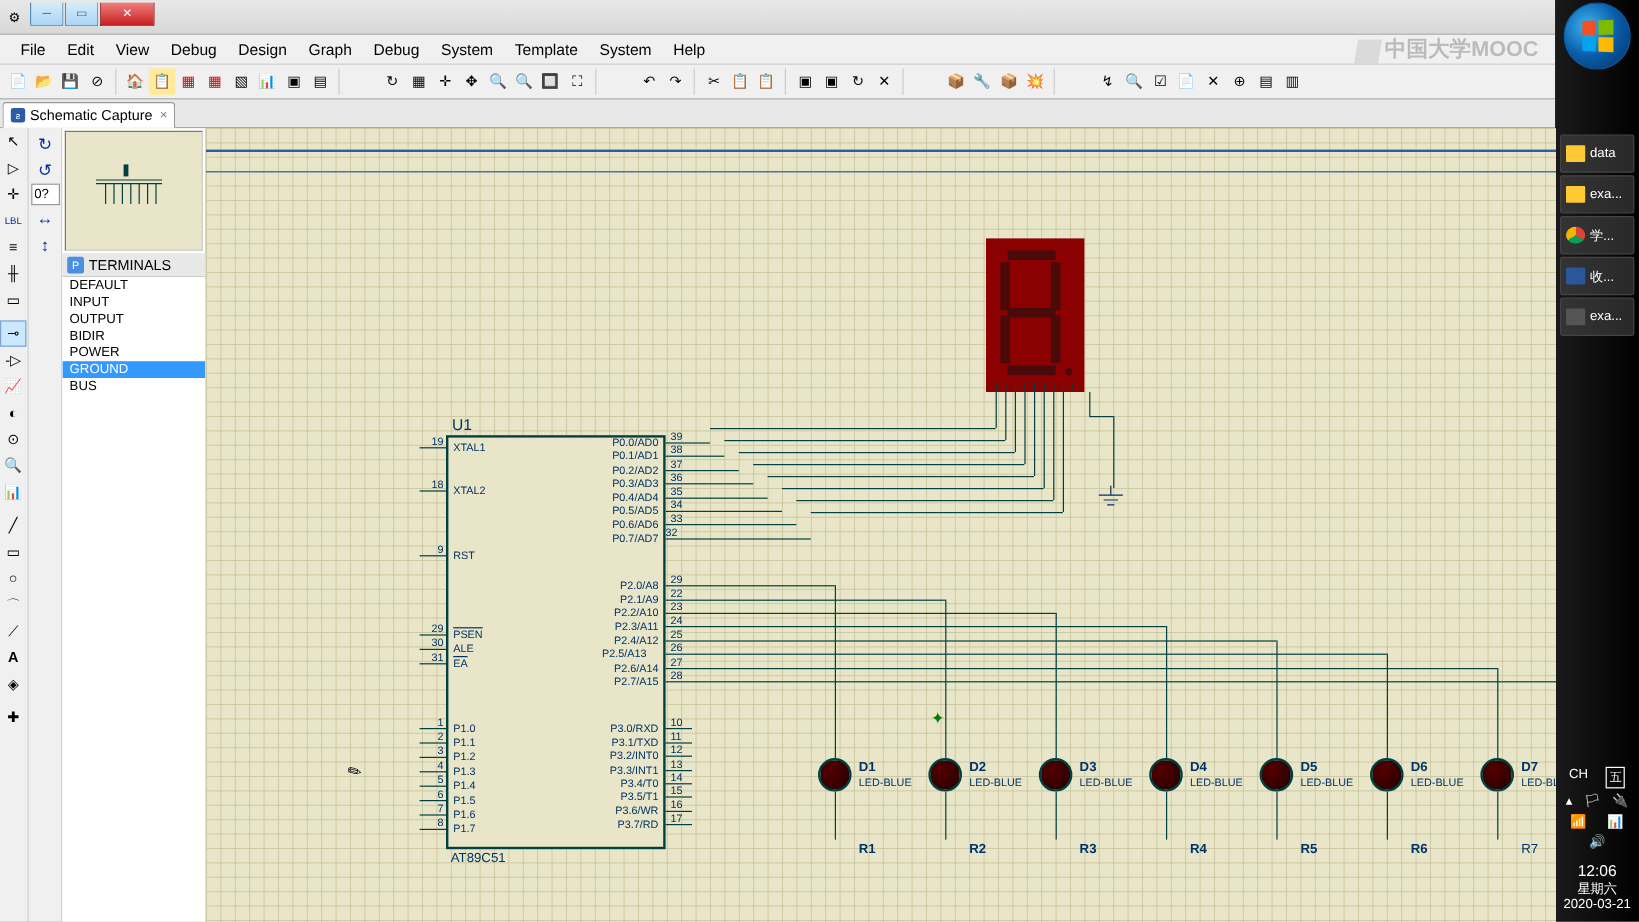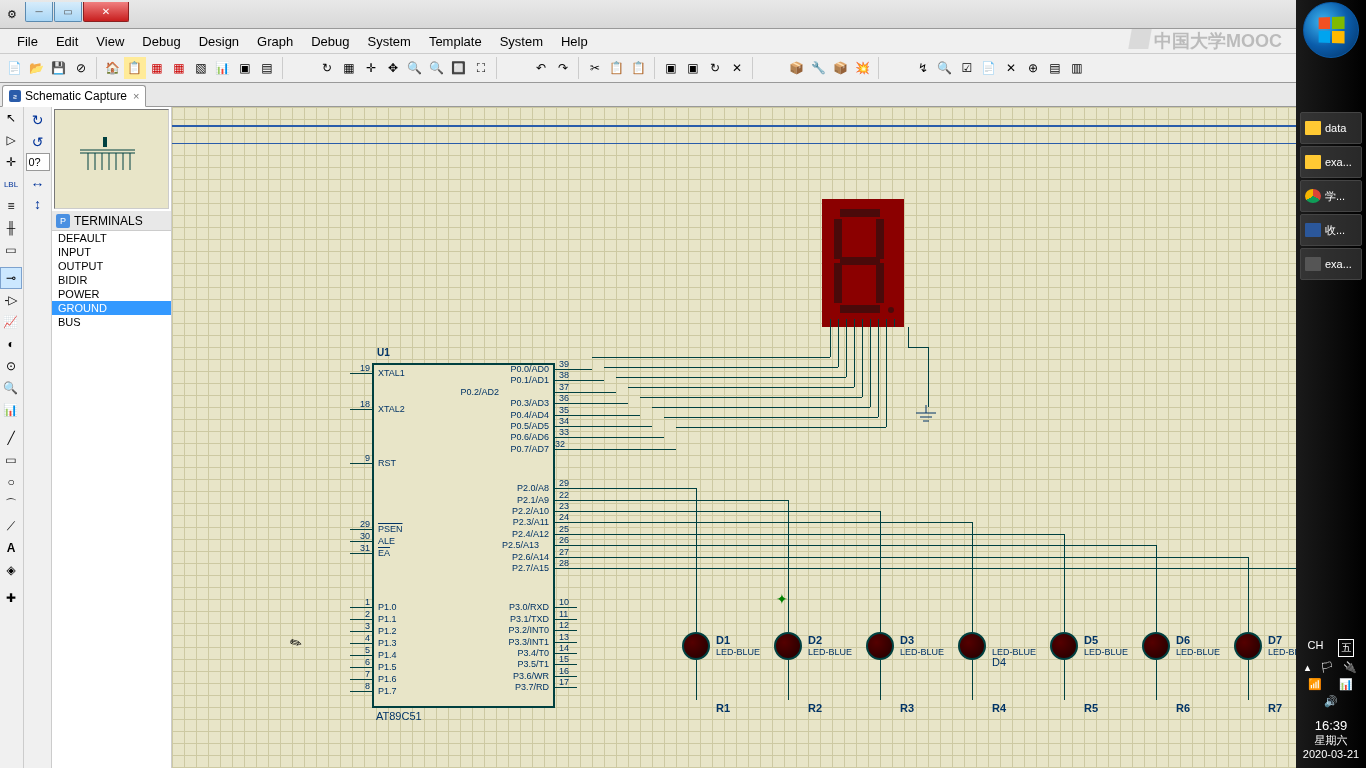--- a/index.html
+++ b/index.html
@@ -11,21 +11,21 @@
 .title-text { flex: 1; color: #3a3a3a; font-size: 13px; }
 .win-buttons { display: flex; height: 20px; margin-top:-5px; }
 .win-btn { width: 28px; height: 20px; display: flex; align-items: center; justify-content: center; font-size: 10px; color: #555; margin-left:1px; border-radius:0 0 2px 2px;}
 .win-btn.min { background: linear-gradient(to bottom, #d6ecfb, #a9d6f5); border:1px solid #5a8ab0; border-top:none;}
 .win-btn.max { background: linear-gradient(to bottom, #d6ecfb, #a9d6f5); border:1px solid #5a8ab0; border-top:none;}
 .win-btn.close { background: linear-gradient(to bottom, #f08080, #c81e1e); color: #fff; width: 46px; border:1px solid #8a2020; border-top:none;}
 
 
 .menu-bar { height: 25px; background: #f0f0f0; border-bottom: 1px solid #ccc; display: flex; align-items: center; padding-left: 8px; position: relative; }
 .menu-item { padding: 3px 9px; cursor: default; font-size: 13px; }
-.watermark { position: absolute; right: 14px; top: 0px; font-size: 18px; color: #999; opacity: 0.6; font-weight: bold; display:flex; align-items:flex-start; gap:4px;}
+.watermark { position: absolute; right: 14px; top: 0px; font-size: 18px; color: #999; opacity: 0.6; font-weight: bold; display:flex; align-items:flex-end; gap:4px;}
 .watermark-cube { width:20px;height:20px; background:#aaa; opacity:0.5; transform:skew(-10deg); }
 
 
 .toolbars { background: #f0f0f0; border-bottom: 1px solid #999; padding: 3px 4px; display: flex; flex-wrap: wrap; gap: 1px; }
 .tb-group { display: flex; align-items: center; margin-right: 4px; padding-right: 4px; border-right: 1px solid #ccc; }
 .tb-group:last-child { border-right: none; }
 .tb-btn { width: 22px; height: 22px; display: flex; align-items: center; justify-content: center; font-size: 12px; border: 1px solid transparent; cursor: default; }
 
 
 .tab-bar { height: 24px; background: #e8e8e8; border-bottom: 1px solid #999; display: flex; align-items: flex-end; padding-left: 2px; }
@@ -264,21 +264,21 @@
           <div class="term-item selected">GROUND</div>
           <div class="term-item">BUS</div>
         </div>
     </div>
 
     <div class="canvas-scroll">
       <div class="canvas" id="canvas">
         <div class="canvas-border"></div>
         <div class="canvas-border2"></div>
 
-        <div class="ic-label" style="top:240px;left:205px;font-weight:bold;font-size:10px">U1</div>
+        <div class="ic-label" style="top:240px;left:205px;font-weight:normal;font-size:13px">U1</div>
         <div class="ic-body" style="top:256px;left:200px;width:183px;height:345px"></div>
         <div class="ic-label" style="top:603px;left:204px;font-size:11px">AT89C51</div>
         <div id="ic-pins">
             <div class="pin-num" style="top:256px;left:180px;width:18px;text-align:right">19</div>
      <div class="wire h" style="top:266px;left:178px;width:22px"></div>
      <div class="pin-label" style="top:261px;left:206px;">XTAL1</div>
             <div class="pin-num" style="top:292px;left:180px;width:18px;text-align:right">18</div>
      <div class="wire h" style="top:302px;left:178px;width:22px"></div>
      <div class="pin-label" style="top:297px;left:206px;">XTAL2</div>
             <div class="pin-num" style="top:346px;left:180px;width:18px;text-align:right">9</div>
@@ -316,21 +316,21 @@
      <div class="pin-label" style="top:567px;left:206px;">P1.6</div>
             <div class="pin-num" style="top:574px;left:180px;width:18px;text-align:right">8</div>
      <div class="wire h" style="top:584px;left:178px;width:22px"></div>
      <div class="pin-label" style="top:579px;left:206px;">P1.7</div>
             <div class="pin-label" style="top:257px;right:923px;text-align:right">P0.0/AD0</div>
      <div class="wire h" style="top:262px;left:383px;width:22px"></div>
      <div class="pin-num" style="top:252px;left:387px">39</div>
             <div class="pin-label" style="top:268.4px;right:923px;text-align:right">P0.1/AD1</div>
      <div class="wire h" style="top:273.4px;left:383px;width:22px"></div>
      <div class="pin-num" style="top:263.4px;left:387px">38</div>
-            <div class="pin-label" style="top:279.8px;right:973px;">P0.2/AD2</div>
+            <div class="pin-label" style="top:279.8px;right:923px;">P0.2/AD2</div>
      <div class="wire h" style="top:284.8px;left:383px;width:22px"></div>
      <div class="pin-num" style="top:274.8px;left:387px">37</div>
             <div class="pin-label" style="top:291.2px;right:923px;text-align:right">P0.3/AD3</div>
      <div class="wire h" style="top:296.2px;left:383px;width:22px"></div>
      <div class="pin-num" style="top:286.2px;left:387px">36</div>
             <div class="pin-label" style="top:302.6px;right:923px;text-align:center">P0.4/AD4</div>
      <div class="wire h" style="top:307.6px;left:383px;width:22px"></div>
      <div class="pin-num" style="top:297.6px;left:387px">35</div>
             <div class="pin-label" style="top:314px;right:923px;text-align:right">P0.5/AD5</div>
      <div class="wire h" style="top:319px;left:383px;width:22px"></div>
@@ -487,39 +487,39 @@
      <div class="led-label" style="top:527px;left:636px;font-weight:bold">D2</div>
      <div class="led-label" style="top:540px;left:636px;font-size:9px">LED-BLUE</div>
      <div class="wire v" style="top:553px;left:616px;height:40px"></div>
      <div class="led-label" style="top:595px;left:636px;font-weight:bold">R2</div>
             <div class="led-circle" style="top:525px;left:694px"></div>
      <div class="led-label" style="top:527px;left:728px;font-weight:bold">D3</div>
      <div class="led-label" style="top:540px;left:728px;font-size:9px">LED-BLUE</div>
      <div class="wire v" style="top:553px;left:708px;height:40px"></div>
      <div class="led-label" style="top:595px;left:728px;font-weight:bold">R3</div>
             <div class="led-circle" style="top:525px;left:786px"></div>
-     <div class="led-label" style="top:549px;left:820px;font-weight:normal">D4</div>
+     <div class="led-label" style="top:527px;left:820px;font-weight:bold">D4</div>
      <div class="led-label" style="top:540px;left:820px;font-size:9px">LED-BLUE</div>
      <div class="wire v" style="top:553px;left:800px;height:40px"></div>
      <div class="led-label" style="top:595px;left:820px;font-weight:bold">R4</div>
             <div class="led-circle" style="top:525px;left:878px"></div>
      <div class="led-label" style="top:527px;left:912px;font-weight:bold">D5</div>
      <div class="led-label" style="top:540px;left:912px;font-size:9px">LED-BLUE</div>
      <div class="wire v" style="top:553px;left:892px;height:40px"></div>
      <div class="led-label" style="top:595px;left:912px;font-weight:bold">R5</div>
             <div class="led-circle" style="top:525px;left:970px"></div>
      <div class="led-label" style="top:527px;left:1004px;font-weight:bold">D6</div>
      <div class="led-label" style="top:540px;left:1004px;font-size:9px">LED-BLUE</div>
      <div class="wire v" style="top:553px;left:984px;height:40px"></div>
      <div class="led-label" style="top:595px;left:1004px;font-weight:bold">R6</div>
             <div class="led-circle" style="top:525px;left:1062px"></div>
      <div class="led-label" style="top:527px;left:1096px;font-weight:bold">D7</div>
      <div class="led-label" style="top:540px;left:1096px;font-size:9px">LED-BLUE</div>
      <div class="wire v" style="top:553px;left:1076px;height:40px"></div>
-     <div class="led-label" style="top:595px;left:1096px;font-weight:bold">R7</div>
+     <div class="led-label" style="top:595px;left:1096px;font-weight:normal">R7</div>
           </div>
 
         <div class="cursor-mark" style="top:484px;left:604px">✦</div>
         <div class="pencil-cursor" style="top:528px;left:118px">✎</div>
       </div>
     </div>
   </div>
 
 </div>
 
@@ -568,17 +568,17 @@
       </div>
     <div class="tray-row">
         <span>📶</span>
         <span>📊</span>
       </div>
     <div class="tray-row">
         <span>🔊</span>
       </div>
   </div>
   <div class="clock">
-    <div>16:39</div>
+    <div>12:06</div>
     <div style="font-size:11px">星期六</div>
     <div style="font-size:11px">2020-03-21</div>
   </div>
 </div>
 
 </body></html>

